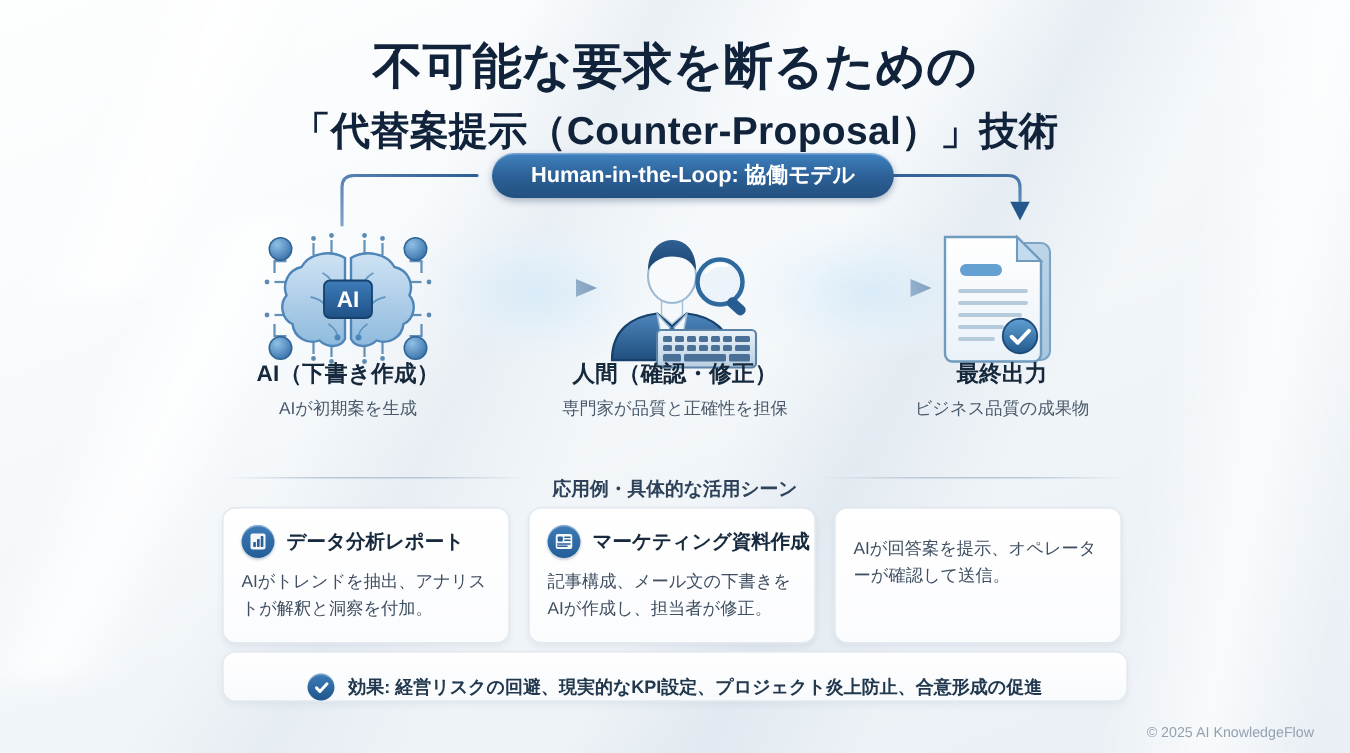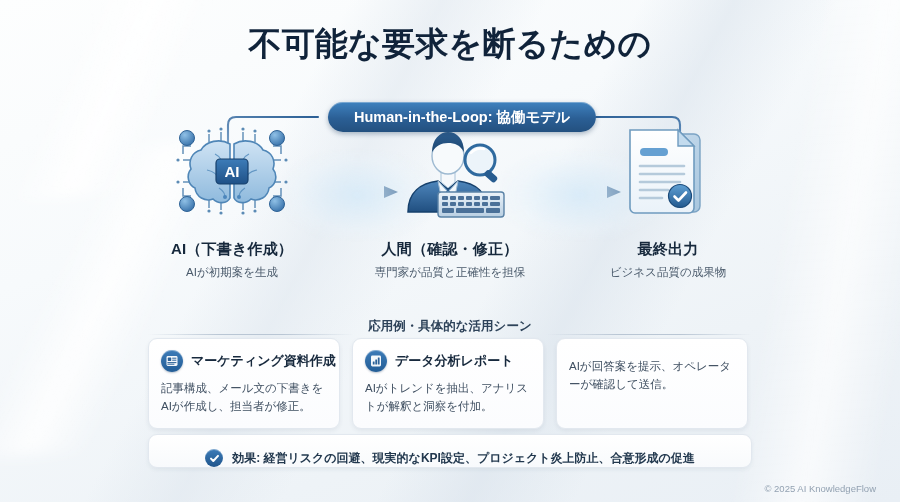--- a/index.html
+++ b/index.html
@@ -44,21 +44,21 @@
     position:absolute;left:50%;transform:translateX(-50%);
     top:0;height:30px;line-height:30px;padding:0 26px;
     border-radius:16px;color:#fff;font-size:14.5px;font-weight:bold;
     background:linear-gradient(180deg,#3f82bf 0%,#2b5f95 55%,#23507f 100%);
     box-shadow:0 2px 5px rgba(30,60,95,.35), inset 0 1px 0 rgba(255,255,255,.3);
     white-space:nowrap;z-index:4;
   }
   #connectors{position:absolute;left:0;top:0;width:900px;height:502px;pointer-events:none;}
 
   
-  #steps{position:absolute;left:0;top:120px;width:900px;height:150px;}
+  #steps{position:absolute;left:0;top:148px;width:900px;height:150px;}
   .step{position:absolute;width:200px;text-align:center;}
   .step.s-ai{left:132px;}
   .step.s-human{left:350px;}
   .step.s-out{left:568px;}
   .step .art{height:100px;display:flex;align-items:center;justify-content:center;}
 
   
   .glow{position:absolute;top:150px;height:90px;pointer-events:none;
      background:radial-gradient(ellipse at 50% 50%,rgba(214,234,248,.85) 0%,rgba(232,243,251,.35) 55%,rgba(255,255,255,0) 78%);
      filter:blur(1px);}
@@ -68,21 +68,21 @@
   
   #labels{position:absolute;left:0;top:240px;width:900px;}
   .lblgroup{position:absolute;width:240px;text-align:center;}
   .lblgroup.l-ai{left:112px;text-align:center;}
   .lblgroup.l-human{left:330px;}
   .lblgroup.l-out{left:548px;}
   .lbl-title{font-size:15px;font-weight:bold;color:#16283c;letter-spacing:.2px;}
   .lbl-sub{font-size:11.5px;color:#4a5a6b;margin-top:6px;}
 
   
-  #divider{position:absolute;left:148px;top:318px;width:604px;display:flex;align-items:flex-end;gap:14px;}
+  #divider{position:absolute;left:148px;top:318px;width:604px;display:flex;align-items:flex-start;gap:14px;}
   #divider .rule{flex:1;height:1px;background:linear-gradient(90deg,rgba(176,190,205,0) 0%,#b9c6d4 35%,#b9c6d4 65%,rgba(176,190,205,0) 100%);}
   #divider .dtext{font-size:12.5px;font-weight:bold;color:#2d4259;white-space:nowrap;}
 
   
   #cards{position:absolute;left:148px;top:338px;width:604px;display:flex;gap:12px;}
   .card{
     width:192px;box-sizing:border-box;
     background:linear-gradient(180deg,#ffffff 0%,#fbfcfe 100%);
     border:1px solid #e2e8ef;border-radius:9px;
     padding:11px 12px 12px 12px;
@@ -118,20 +118,21 @@
 <body>
 
 <div id="slide">
 
   <div class="streak s1"></div>
   <div class="streak s2"></div>
   <div class="streak s3"></div>
 
   <div id="title">
     <span class="l1">不可能な要求を断るための</span>
+    <span class="l2">「代替案提示（Counter-Proposal）」技術</span>
   </div>
 
   <svg id="connectors" viewBox="0 0 900 502">
     <defs>
       <linearGradient id="connGradL" x1="1" y1="0" x2="0" y2="1">
         <stop offset="0%" stop-color="#2b5f95"></stop>
         <stop offset="100%" stop-color="#7fa4c9"></stop>
       </linearGradient>
       <linearGradient id="connGradR" x1="0" y1="0" x2="1" y2="1">
         <stop offset="0%" stop-color="#2b5f95"></stop>
@@ -372,53 +373,53 @@
     <div class="dtext">応用例・具体的な活用シーン</div>
     <div class="rule"></div>
   </div>
 
   <div id="cards">
 
     <div class="card">
       <div class="card-head">
         <span class="card-ico">
           <svg width="14" height="14" viewBox="0 0 14 14">
+            <rect x="2" y="1.6" width="10" height="10.8" rx="1.4" fill="#ffffff" opacity=".95"></rect>
+            <g fill="#2c6298">
+              <rect x="3.8" y="7.4" width="1.8" height="3.2" rx=".4"></rect>
+              <rect x="6.3" y="5.4" width="1.8" height="5.2" rx=".4"></rect>
+              <rect x="8.8" y="3.4" width="1.8" height="7.2" rx=".4"></rect>
+            </g>
+          </svg>
+        </span>
+        <span class="card-title">データ分析レポート</span>
+      </div>
+      <div class="card-body">AIがトレンドを抽出、アナリストが解釈と洞察を付加。</div>
+    </div>
+
+    <div class="card">
+      <div class="card-head">
+        <span class="card-ico">
+          <svg width="14" height="14" viewBox="0 0 14 14">
             <rect x="1.5" y="2" width="11" height="10" rx="1.4" fill="#ffffff" opacity=".95"></rect>
             <rect x="2.8" y="3.6" width="3.4" height="3.4" rx=".6" fill="#2c6298"></rect>
             <g stroke="#2c6298" stroke-width="1" stroke-linecap="round">
               <path d="M7.6 4.2 H11"></path>
                 <path d="M7.6 6.2 H11"></path>
               <path d="M2.8 8.6 H11"></path>
                 <path d="M2.8 10.2 H9"></path>
             </g>
           </svg>
         </span>
         <span class="card-title">マーケティング資料作成</span>
       </div>
       <div class="card-body">記事構成、メール文の下書きをAIが作成し、担当者が修正。</div>
     </div>
 
     <div class="card">
-      <div class="card-head">
-        <span class="card-ico">
-          <svg width="14" height="14" viewBox="0 0 14 14">
-            <rect x="2" y="1.6" width="10" height="10.8" rx="1.4" fill="#ffffff" opacity=".95"></rect>
-            <g fill="#2c6298">
-              <rect x="3.8" y="7.4" width="1.8" height="3.2" rx=".4"></rect>
-              <rect x="6.3" y="5.4" width="1.8" height="5.2" rx=".4"></rect>
-              <rect x="8.8" y="3.4" width="1.8" height="7.2" rx=".4"></rect>
-            </g>
-          </svg>
-        </span>
-        <span class="card-title">データ分析レポート</span>
-      </div>
-      <div class="card-body">AIがトレンドを抽出、アナリストが解釈と洞察を付加。</div>
-    </div>
-
-    <div class="card">
       <div class="card-body">AIが回答案を提示、オペレーターが確認して送信。</div>
     </div>
   </div>
 
   <div id="effect">
     <span class="chk">
       <svg width="11" height="11" viewBox="0 0 11 11">
         <path d="M2 5.6 L4.3 8 L9 2.9" fill="none" stroke="#ffffff" stroke-width="2" stroke-linecap="round" stroke-linejoin="round"></path>
       </svg>
     </span>

